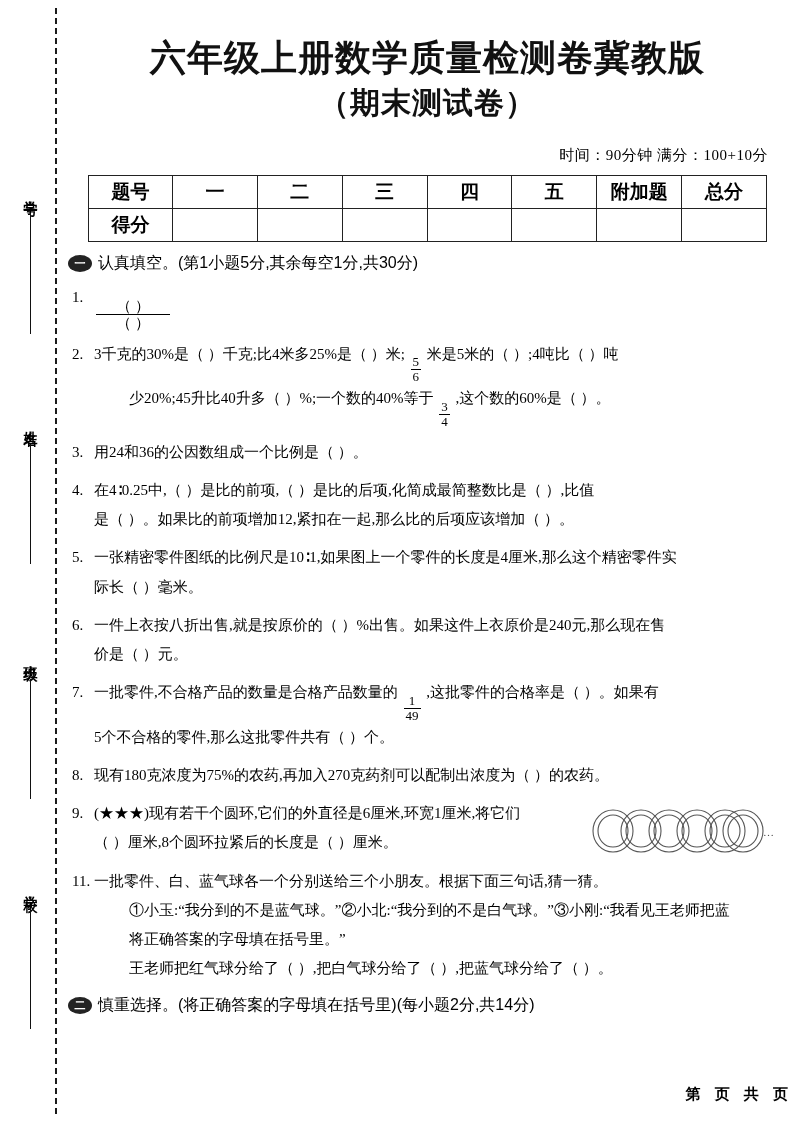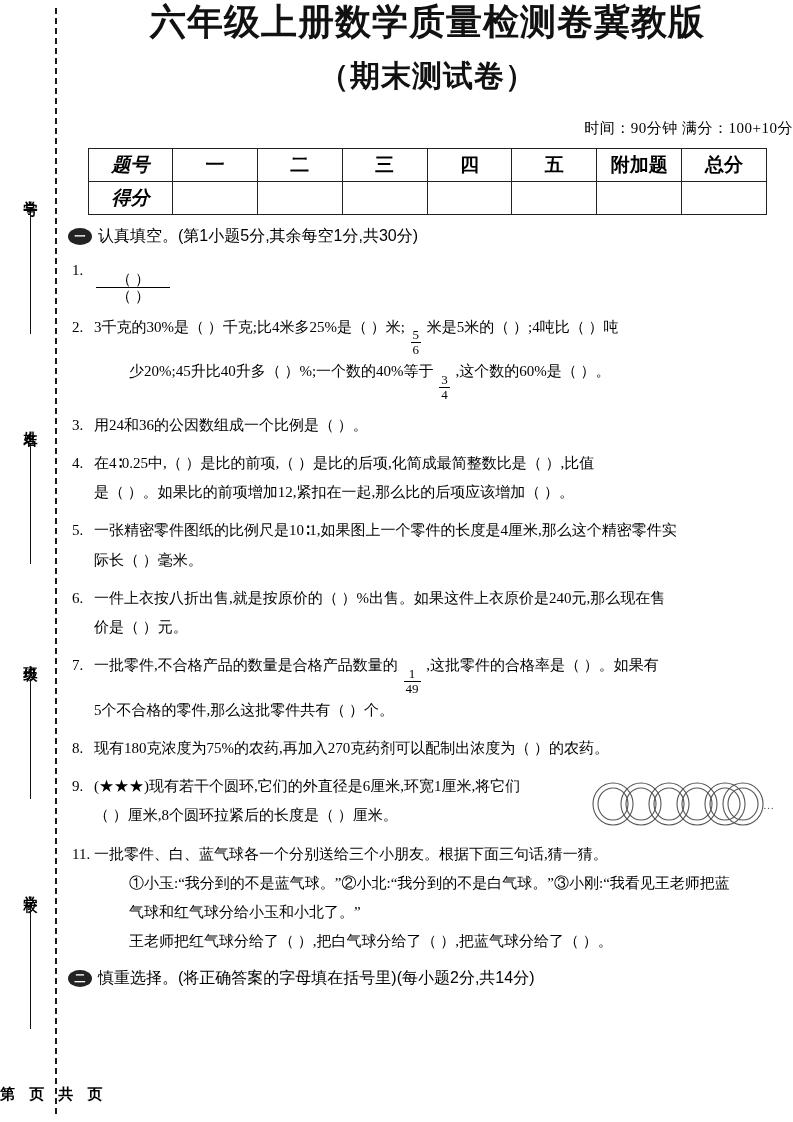--- a/index.html
+++ b/index.html
@@ -39,34 +39,36 @@
 
   
   .content { position:absolute; left:62px; top:0; width:731px; height:1122px; }
 
   .title {
     text-align:center;
     font-family:"Liberation Sans","DejaVu Sans",sans-serif;
     font-weight:bold;
     font-size:36px;
     letter-spacing:1px;
+    margin-top:36px;
     line-height:1.22;
     color:#111;
   }
   .subtitle {
     text-align:center;
     font-family:"Liberation Sans","DejaVu Sans",sans-serif;
     font-weight:bold;
     font-size:30px;
     letter-spacing:1px;
-    margin-top:12px;
+    margin-top:3px;
     color:#111;
   }
   .meta {
     text-align:right;
+    padding-right:25px;
     margin-top:22px;
     font-size:15px;
     letter-spacing:0.5px;
     font-family:"Liberation Serif","DejaVu Serif",serif;
   }
 
   
   table.score {
     border-collapse: collapse;
     margin: 10px auto 0 auto;
@@ -75,21 +77,21 @@
   }
   table.score td {
     border:1.2px solid #222;
     height:33px;
     text-align:center;
     vertical-align:middle;
     font-size:19px;
     font-weight:bold;
     font-family:"Liberation Sans","DejaVu Sans",sans-serif;
   }
-  table.score td.lbl { width:84px;font-style:italic; }
+  table.score td.lbl { width:84px; }
 
   
   .sec { margin: 11px 0 0 6px; display:flex; align-items:center; }
   .sec-badge {
     display:inline-flex; align-items:center; justify-content:center;
     width:24px; height:17px; border-radius:50%;
     background:#232323; color:#fff;
     font-size:11px; font-weight:bold;
     font-family:"Liberation Sans","DejaVu Sans",sans-serif;
     margin-right:6px; flex:0 0 auto;
@@ -122,21 +124,21 @@
   .frac.wide .num, .frac.wide .den { min-width:74px; }
 
   
   .rings-wrap {
     position:absolute; right:16px;
     width:186px; height:56px;
   }
 
   .footer {
     position:absolute; left:0; right:0; bottom:18px;
-    text-align:left;
+    text-align:right;
     font-family:"Liberation Sans","DejaVu Sans",sans-serif;
     font-weight:bold; font-size:15px; letter-spacing:5px;
   }
   .row-rel { position:relative; }
 </style>
 </head>
 <body>
 
 <div class="page">
 
@@ -309,21 +311,21 @@
         </svg>
       </span>
     </div>
 
 
     <div class="q">
       <span class="qnum">11.</span>
       <span class="qbody">
         <div>一批零件、白、蓝气球各一个分别送给三个小朋友。根据下面三句话,猜一猜。</div>
         <div class="indent">①小玉:“我分到的不是蓝气球。”②小北:“我分到的不是白气球。”③小刚:“我看见王老师把蓝</div>
-        <div class="indent">气球和红气球分给小玉和小北了。”</div>
+        <div class="indent">将正确答案的字母填在括号里。”</div>
         <div class="indent">王老师把红气球分给了（        ）,把白气球分给了（        ）,把蓝气球分给了（        ）。</div>
       </span>
     </div>
 
     <div class="sec">
       <span class="sec-badge">二</span>
       <span class="sec-title">慎重选择。(将正确答案的字母填在括号里)(每小题2分,共14分)</span>
     </div>
 
   </div>

